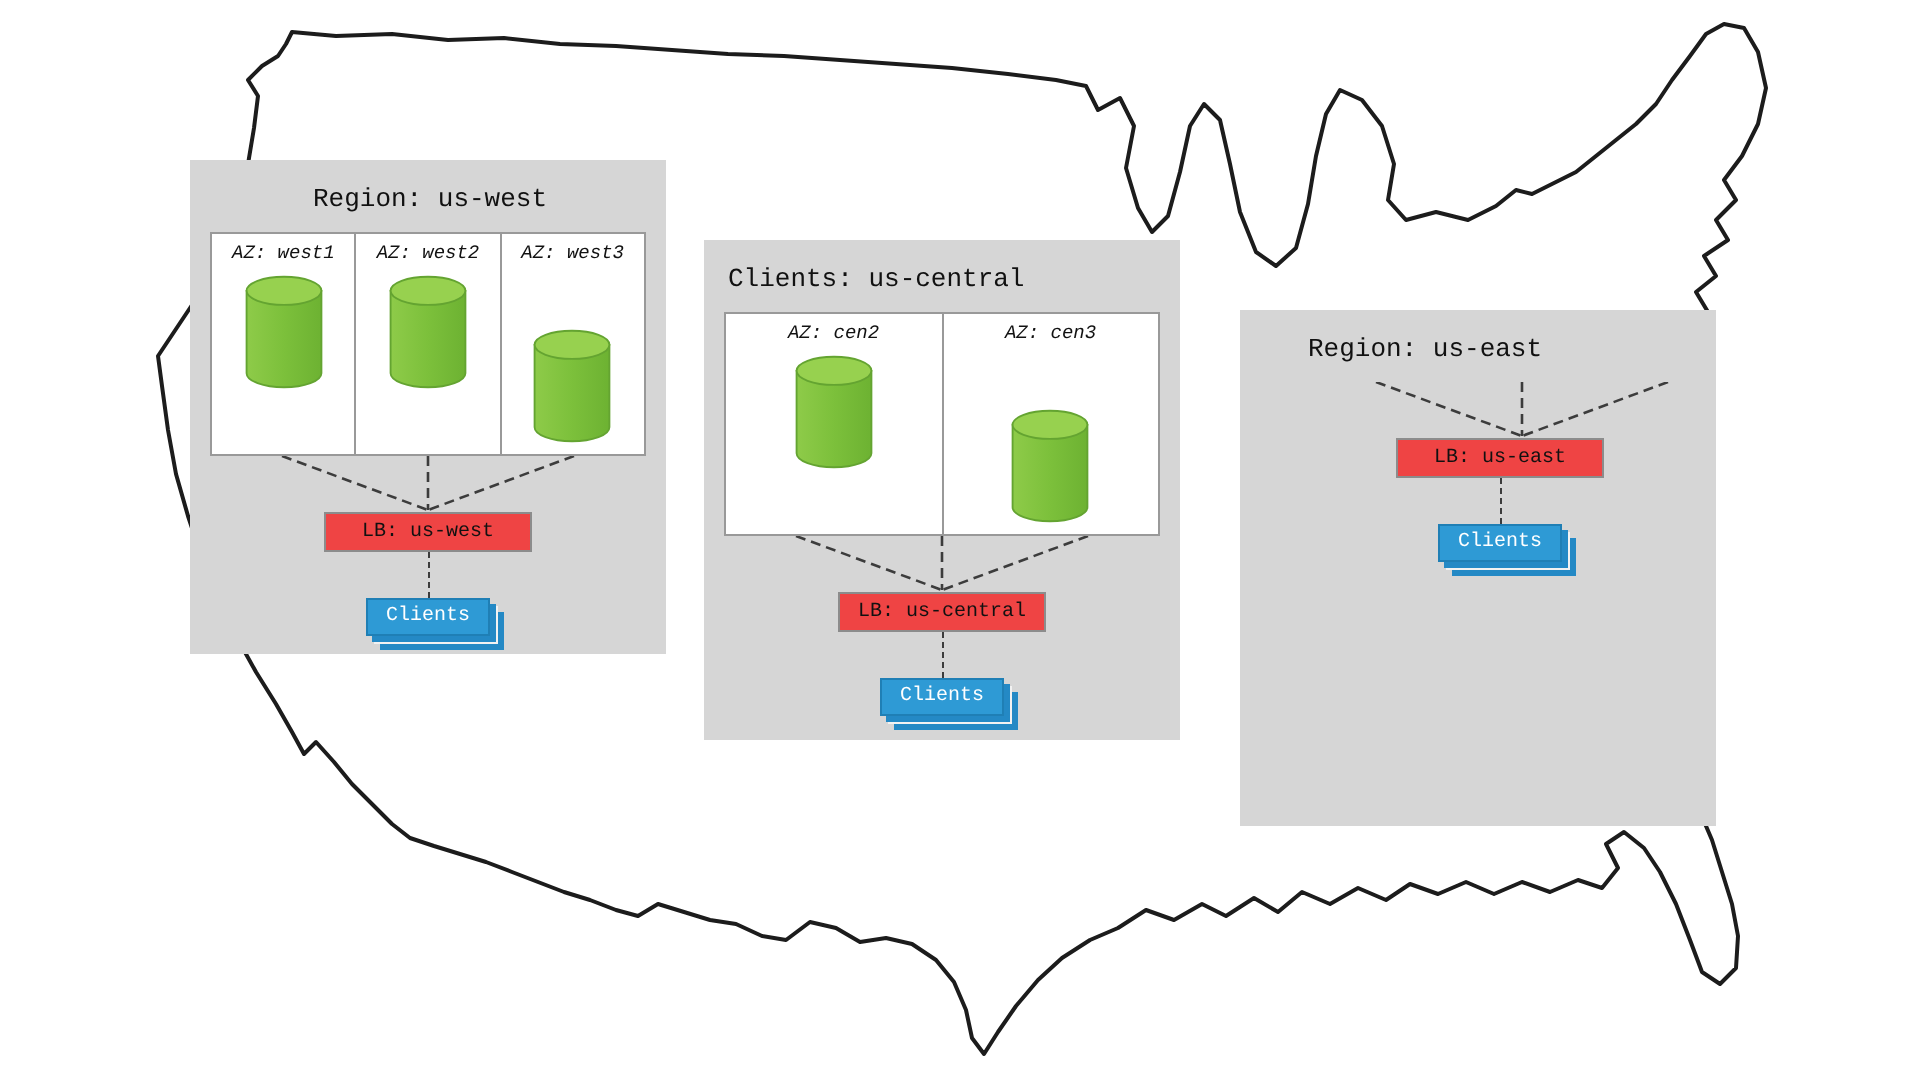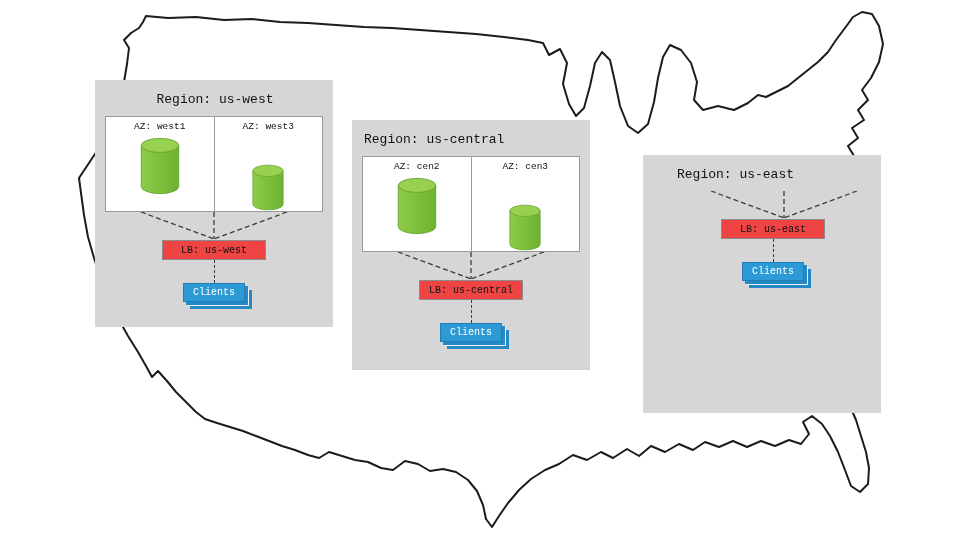--- a/index.html
+++ b/index.html
@@ -24,22 +24,23 @@
     font-size: 13px;
     font-weight: 400;
     color: #111;
     margin: 2px 0 9px 2px;
     white-space: nowrap;
   }
   .az-box {
     background: #ffffff;
     border: 1px solid #999999;
     display: flex;
-    height: 96px;
+    height: 112px;
     width: 218px;
+    font-style: italic;
   }
   .az-cell {
     flex: 1 1 0;
     display: flex;
     flex-direction: column;
     align-items: center;
     border-right: 1px solid #999999;
     overflow: hidden;
   }
   .az-cell:last-child { border-right: none; gap: 27px; }
@@ -106,39 +107,46 @@
     <h2 class="region-title">Region: us-west</h2>
     <div class="az-box">
       <div class="az-cell">
         <div class="az-label">AZ: west1</div>
         <svg class="cylinder" viewBox="0 0 44 62">
           <path d="M2 9 v44 a20 7.5 0 0 0 40 0 v-44 z" fill="url(#cyl-grad)" stroke="#64a431" stroke-width="1"></path>
           <ellipse cx="22" cy="9" rx="20" ry="7.5" fill="#97d14f" stroke="#64a431" stroke-width="1"></ellipse>
         </svg>
       </div>
       <div class="az-cell">
+        <div class="az-label">AZ: west2</div>
+        <svg class="cylinder" viewBox="0 0 44 62">
+          <path d="M2 9 v44 a20 7.5 0 0 0 40 0 v-44 z" fill="url(#cyl-grad)" stroke="#64a431" stroke-width="1"></path>
+          <ellipse cx="22" cy="9" rx="20" ry="7.5" fill="#97d14f" stroke="#64a431" stroke-width="1"></ellipse>
+        </svg>
+      </div>
+      <div class="az-cell">
         <div class="az-label">AZ: west3</div>
         <svg class="cylinder" viewBox="0 0 44 62">
           <path d="M2 9 v44 a20 7.5 0 0 0 40 0 v-44 z" fill="url(#cyl-grad)" stroke="#64a431" stroke-width="1"></path>
           <ellipse cx="22" cy="9" rx="20" ry="7.5" fill="#97d14f" stroke="#64a431" stroke-width="1"></ellipse>
         </svg>
       </div>
     </div>
     <svg class="connectors" viewBox="0 0 218 28">
       <line x1="36" y1="0" x2="109" y2="27" stroke="#3c3c3c" stroke-width="1.3" stroke-dasharray="5 3"></line>
       <line x1="109" y1="0" x2="109" y2="27" stroke="#3c3c3c" stroke-width="1.3" stroke-dasharray="5 3"></line>
       <line x1="182" y1="0" x2="109" y2="27" stroke="#3c3c3c" stroke-width="1.3" stroke-dasharray="5 3"></line>
     </svg>
     <div class="lb-box">LB: us-west</div>
     <div class="vline"></div>
     <div class="clients-box">Clients</div>
   </section>
 
   <section class="region" style="left:352px; top:120px; height:250px;">
-    <h2 class="region-title">Region: us-central</h2>
+    <h2 class="region-title">Clients: us-central</h2>
     <div class="az-box">
       <div class="az-cell">
         <div class="az-label">AZ: cen2</div>
         <svg class="cylinder" viewBox="0 0 44 62">
           <path d="M2 9 v44 a20 7.5 0 0 0 40 0 v-44 z" fill="url(#cyl-grad)" stroke="#64a431" stroke-width="1"></path>
           <ellipse cx="22" cy="9" rx="20" ry="7.5" fill="#97d14f" stroke="#64a431" stroke-width="1"></ellipse>
         </svg>
       </div>
       <div class="az-cell">
         <div class="az-label">AZ: cen3</div>
@@ -151,21 +159,21 @@
     <svg class="connectors" viewBox="0 0 218 28">
       <line x1="36" y1="0" x2="109" y2="27" stroke="#3c3c3c" stroke-width="1.3" stroke-dasharray="5 3"></line>
       <line x1="109" y1="0" x2="109" y2="27" stroke="#3c3c3c" stroke-width="1.3" stroke-dasharray="5 3"></line>
       <line x1="182" y1="0" x2="109" y2="27" stroke="#3c3c3c" stroke-width="1.3" stroke-dasharray="5 3"></line>
     </svg>
     <div class="lb-box">LB: us-central</div>
     <div class="vline"></div>
     <div class="clients-box">Clients</div>
   </section>
 
-  <section class="region" style="left:643px; top:155px; height:258px;padding-left:32px;">
+  <section class="region" style="left:620px; top:155px; height:258px;padding-left:32px;">
     <h2 class="region-title">Region: us-east</h2>
     <svg class="connectors" viewBox="0 0 218 28">
       <line x1="36" y1="0" x2="109" y2="27" stroke="#3c3c3c" stroke-width="1.3" stroke-dasharray="5 3"></line>
       <line x1="109" y1="0" x2="109" y2="27" stroke="#3c3c3c" stroke-width="1.3" stroke-dasharray="5 3"></line>
       <line x1="182" y1="0" x2="109" y2="27" stroke="#3c3c3c" stroke-width="1.3" stroke-dasharray="5 3"></line>
     </svg>
     <div class="lb-box">LB: us-east</div>
     <div class="vline"></div>
     <div class="clients-box">Clients</div>
   </section>

